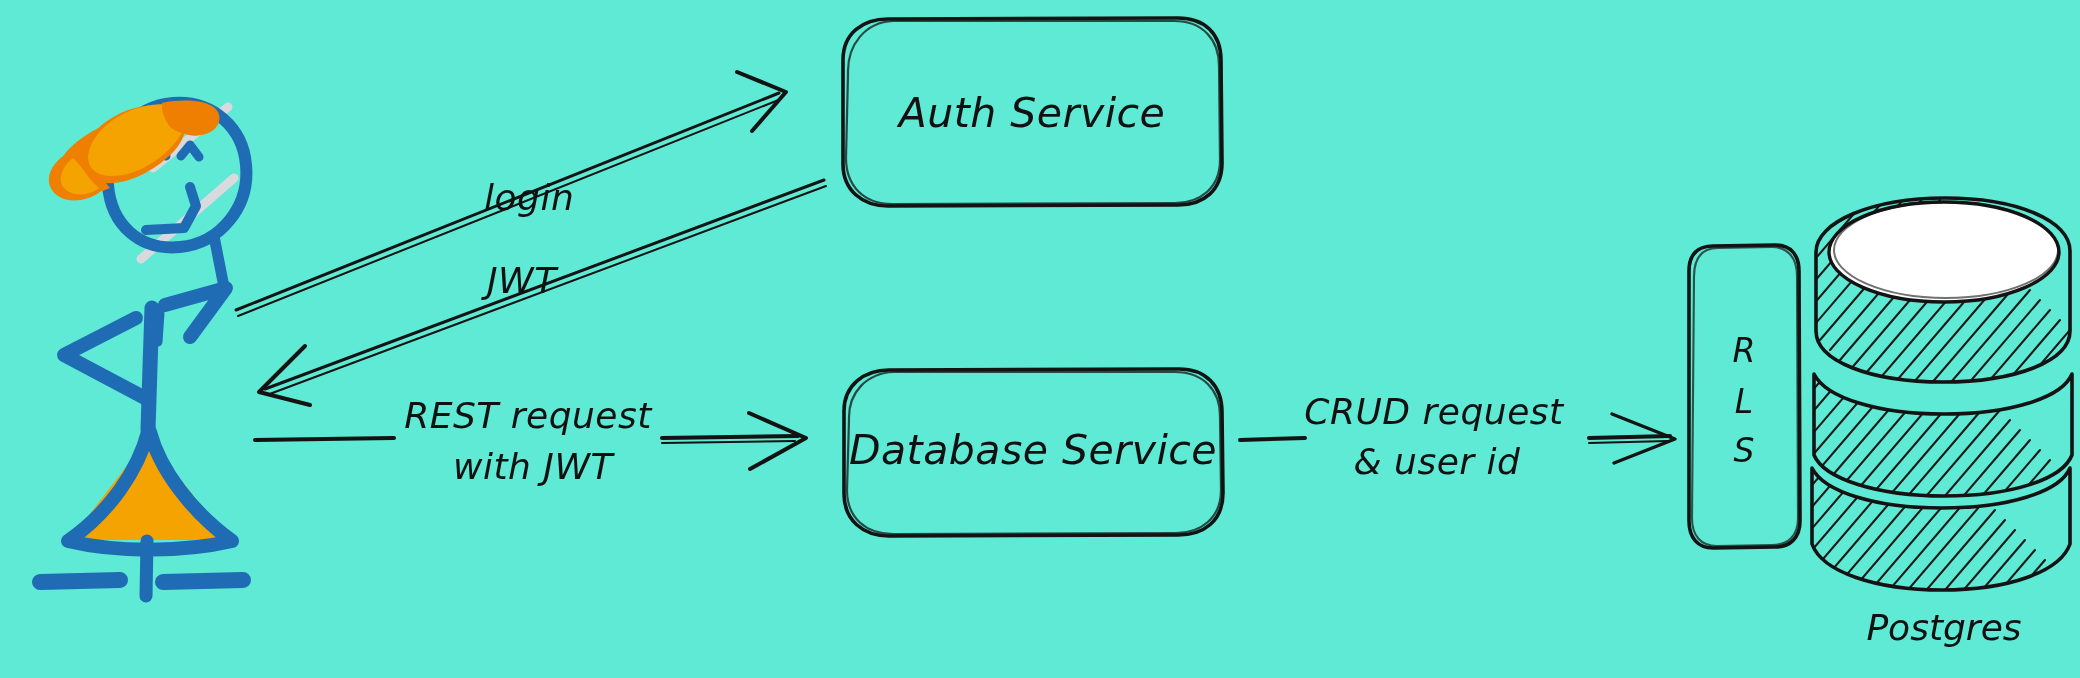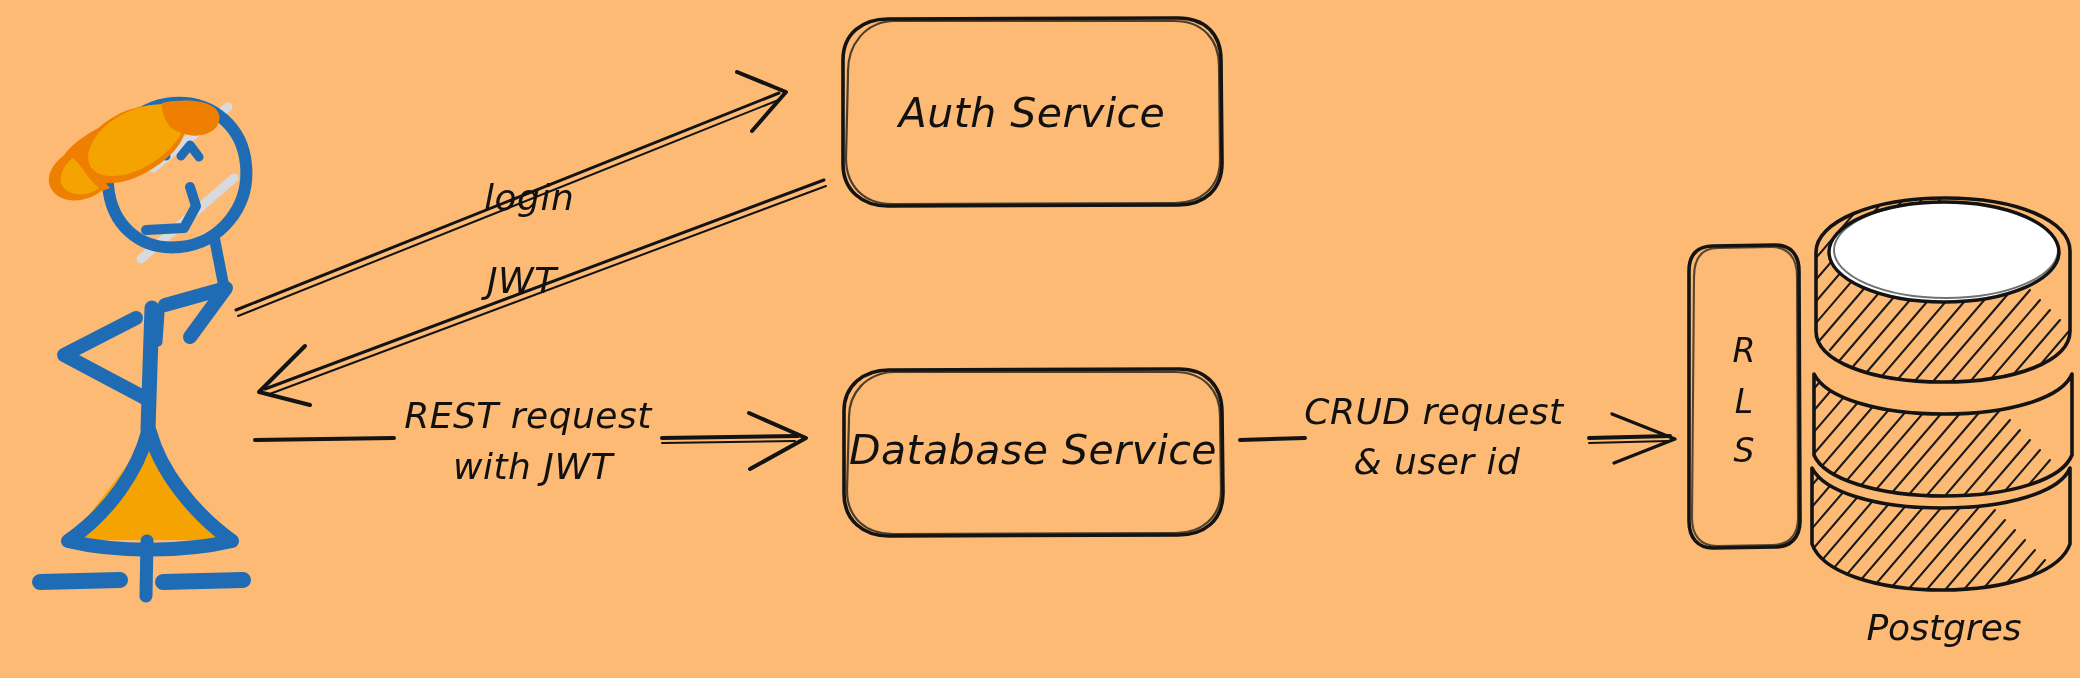--- a/index.html
+++ b/index.html
@@ -8,21 +8,21 @@
     padding: 0;
     background: #ffffff;
   }
   body {
     font-family: "DejaVu Sans", sans-serif;
   }
   #canvas {
     position: relative;
     width: 2080px;
     height: 678px;
-    background: #fdba74;
+    background: #5eead4;
     overflow: hidden;
   }
   #canvas svg.layer {
     position: absolute;
     left: 0;
     top: 0;
     width: 2080px;
     height: 678px;
     overflow: visible;
   }

